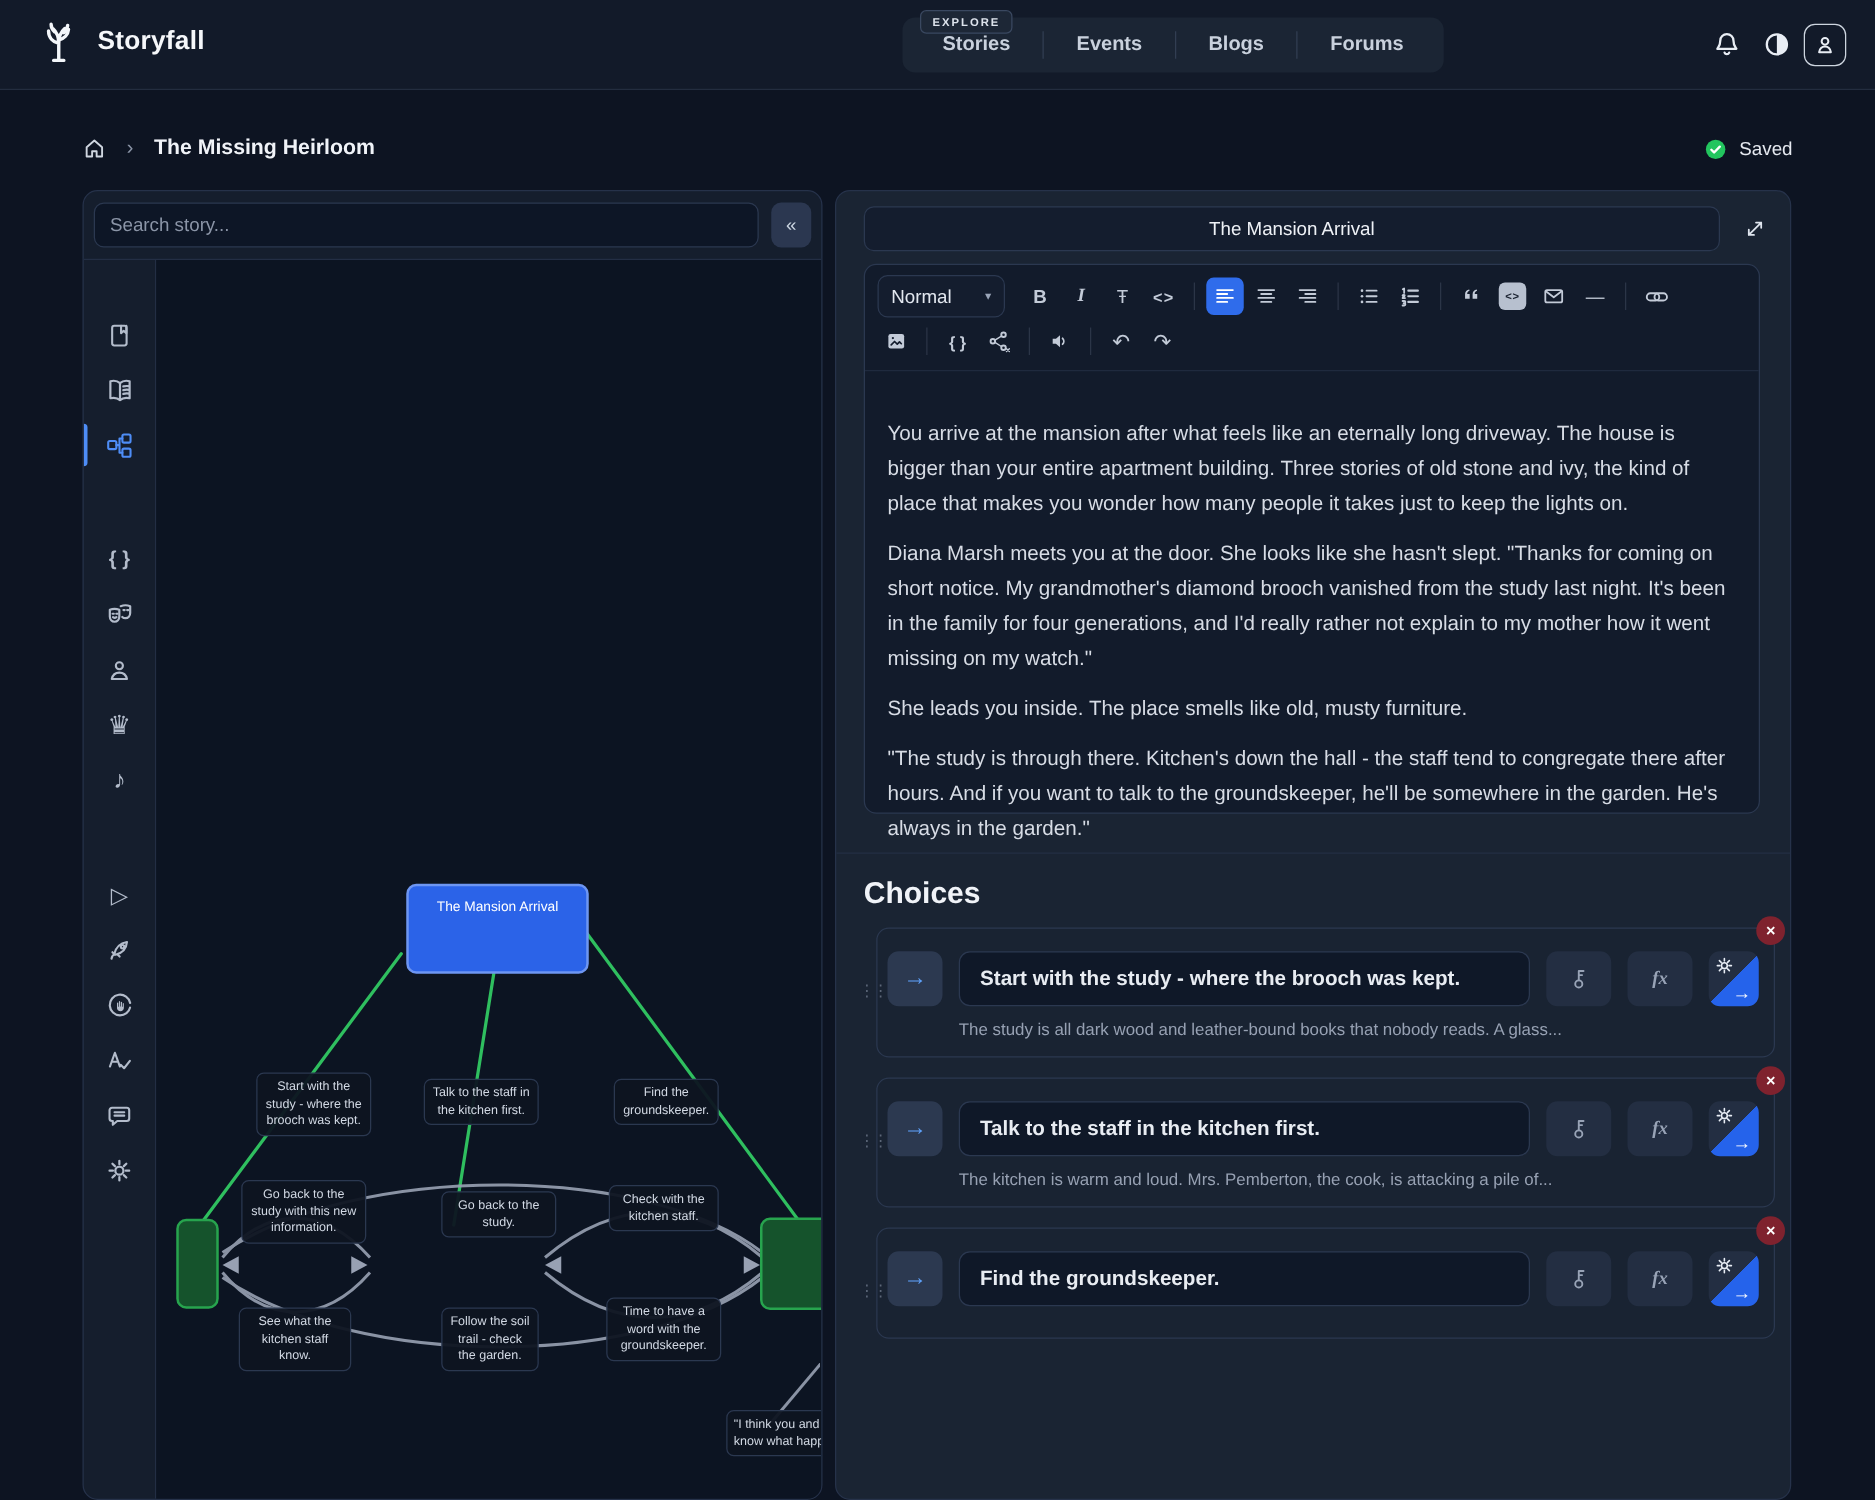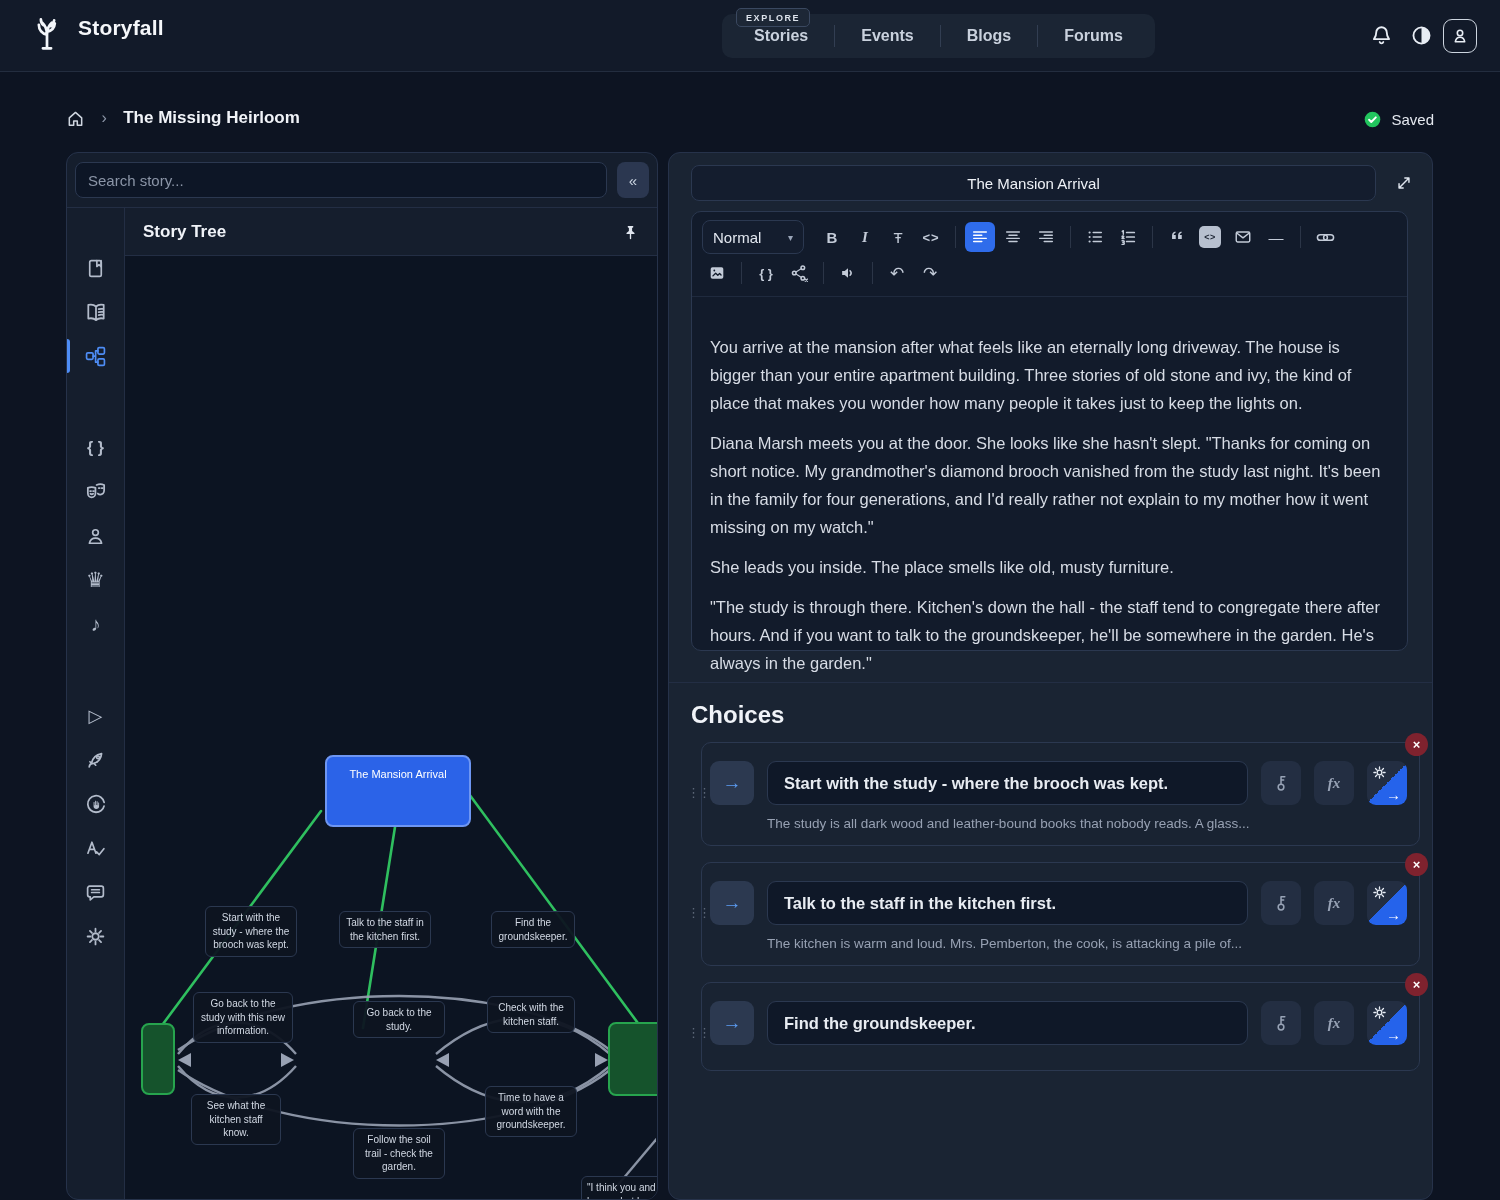--- a/index.html
+++ b/index.html
@@ -8,21 +8,21 @@
     background:#0d1422; color:#e5e9f0;
     font-family:"Liberation Sans","DejaVu Sans",sans-serif;
     position:relative;
   }
   .ic { display:inline-block; vertical-align:middle; }
   svg.ic { fill:none; stroke:currentColor; stroke-width:1.6; stroke-linecap:round; stroke-linejoin:round; }
 
   
   .topbar { position:absolute; left:0; top:0; width:1500px; height:72px;
     background:#121a29; border-bottom:1px solid #232d3f; }
-  .brand-wrap { position:absolute; left:30px; top:16px; display:flex; align-items:flex-start; gap:14px; }
+  .brand-wrap { position:absolute; left:30px; top:16px; display:flex; align-items:center; gap:14px; }
   .brand-logo { color:#f3f6fa; }
   .brand-name { font-size:21px; font-weight:700; color:#f5f7fa; letter-spacing:.2px; }
   .nav-pill { position:absolute; left:722px; top:14px; height:44px; background:#1b2534;
     border-radius:10px; display:flex; align-items:center; padding:0 6px; }
   .nav-item { padding:0 26px; font-size:16px; font-weight:600; color:#c9d1dd; cursor:pointer; }
   .nav-sep { width:1px; height:22px; background:#323e52; }
   .explore-badge { position:absolute; left:736px; top:8px; height:19px; padding:0 9px;
     background:#1d2736; border:1px solid #3a4860; border-radius:5px;
     font-size:9px; font-weight:700; letter-spacing:1.6px; color:#dde3ec;
     display:flex; align-items:center; z-index:3; }
@@ -101,21 +101,21 @@
   .choices-divider { margin:31px 0 0 0; border-top:1px solid #232e44; }
   .choices-heading { margin:18px 22px 13px 22px; font-size:24px; font-weight:700; color:#f0f3f8; }
   .choice-card { position:relative; margin:0 12px 16px 32px; background:#192332; border:1px solid #2b3850;
     border-radius:10px; padding:18px 12px 14px 8px; }
   .drag-handle { position:absolute; left:-15px; top:42px; color:#5b6677; font-size:13px; letter-spacing:-2px; cursor:grab; }
   .choice-row { display:flex; align-items:center; gap:13px; }
   .goto-btn { width:44px; height:44px; background:#2c3950; border:none; border-radius:9px; color:#5ea0f8;
     font-size:19px; cursor:pointer; flex:none; }
   .choice-input { flex:1; height:44px; background:#0f1828; border:1px solid #2b3850; border-radius:9px;
     color:#e8ecf2; font-size:16.5px; font-weight:600; padding:0 16px; outline:none; font-family:inherit; min-width:0; }
-  .mini-btn { width:40px; height:44px; background:#232e42; border:none; border-radius:9px; color:#98a3b6;
+  .mini-btn { width:52px; height:44px; background:#232e42; border:none; border-radius:9px; color:#98a3b6;
     cursor:pointer; flex:none; display:flex; align-items:center; justify-content:center; }
   .fx-glyph { font-size:15px; font-weight:700; font-style:italic; font-family:"Liberation Serif",serif; }
   .split-btn { width:40px; height:44px; border:none; border-radius:9px; position:relative; cursor:pointer; flex:none;
     background:linear-gradient(135deg,#232e42 0 50%,#2563eb 50% 100%); overflow:hidden; }
   .split-gear { position:absolute; left:5px; top:4px; color:#e8edf5; }
   .split-arrow { position:absolute; right:6px; bottom:2px; color:#fff; font-size:15px; font-weight:700; }
   .del-badge { position:absolute; right:-9px; top:-10px; width:23px; height:23px; border-radius:50%;
     background:#7f222e; color:#fff; font-size:13px; font-weight:700; display:flex; align-items:center;
     justify-content:center; cursor:pointer; z-index:2; }
   .choice-preview { margin:11px 0 0 57px; font-size:13.5px; color:#97a1b3; }
@@ -261,29 +261,20 @@
         </svg>
       </span>
       <span class="rail-item">
         <svg class="ic" width="21" height="21" viewBox="0 0 20 20">
             <use href="#sym-gear"></use>
           </svg>
       </span>
     </div>
 
     <div class="tree-area">
-      <div class="tree-header">
-        <span class="tree-title">Story Tree</span>
-        <span class="pin-btn">
-          <svg class="ic" width="17" height="17" viewBox="0 0 20 20">
-            <path d="M6.8 2.4h6.4v1.3l-1.3 1v3.5l2.8 2.3v1.4H5.3v-1.4l2.8-2.3V4.7l-1.3-1z" fill="currentColor" stroke="none"></path>
-            <path d="M10 11.9v5.3"></path>
-          </svg>
-        </span>
-      </div>
 
       <div class="tree-canvas">
         <svg class="edges" width="531" height="944">
 
           <g stroke="#2fbf5f" stroke-width="2.6" fill="none" stroke-linecap="round">
             <path d="M196 555 L35 772"></path>
             <path d="M270 571 L238 772"></path>
             <path d="M344 538 L518 774"></path>
           </g>
 
@@ -310,21 +301,21 @@
         <div class="t-label" style="left:214px;top:655px;width:92px">Talk to the staff in the kitchen first.</div>
         <div class="t-label" style="left:366px;top:655px;width:84px">Find the groundskeeper.</div>
 
         <div class="t-node green" style="left:16px;top:767px;width:34px;height:72px"></div>
         <div class="t-node green" style="left:483px;top:766px;width:80px;height:74px"></div>
 
         <div class="t-label" style="left:68px;top:736px;width:100px">Go back to the study with this new information.</div>
         <div class="t-label" style="left:228px;top:745px;width:92px">Go back to the study.</div>
         <div class="t-label" style="left:362px;top:740px;width:88px">Check with the kitchen staff.</div>
         <div class="t-label" style="left:66px;top:838px;width:90px">See what the kitchen staff know.</div>
-        <div class="t-label" style="left:228px;top:872px;width:92px">Follow the soil trail - check the garden.</div>
+        <div class="t-label" style="left:228px;top:838px;width:78px">Follow the soil trail - check the garden.</div>
         <div class="t-label" style="left:360px;top:830px;width:92px">Time to have a word with the groundskeeper.</div>
 
         <div class="t-label" style="left:456px;top:920px;width:120px;text-align:left">
           <span>"I think you and I bo</span><br>
           <span>know what happene</span>
         </div>
       </div>
     </div>
   </div>
 </section>

